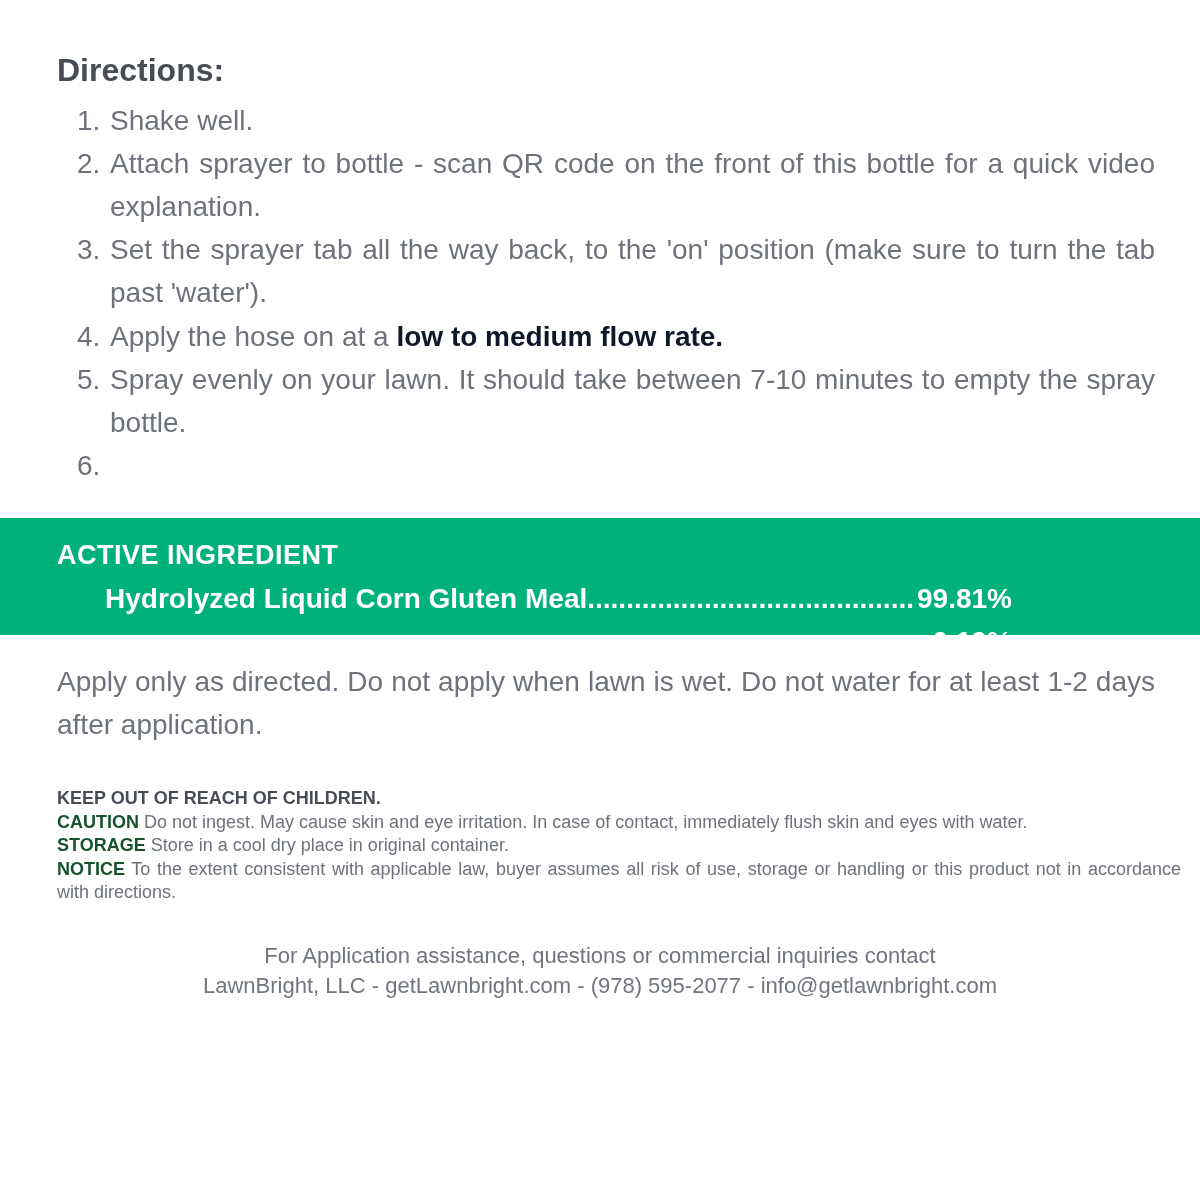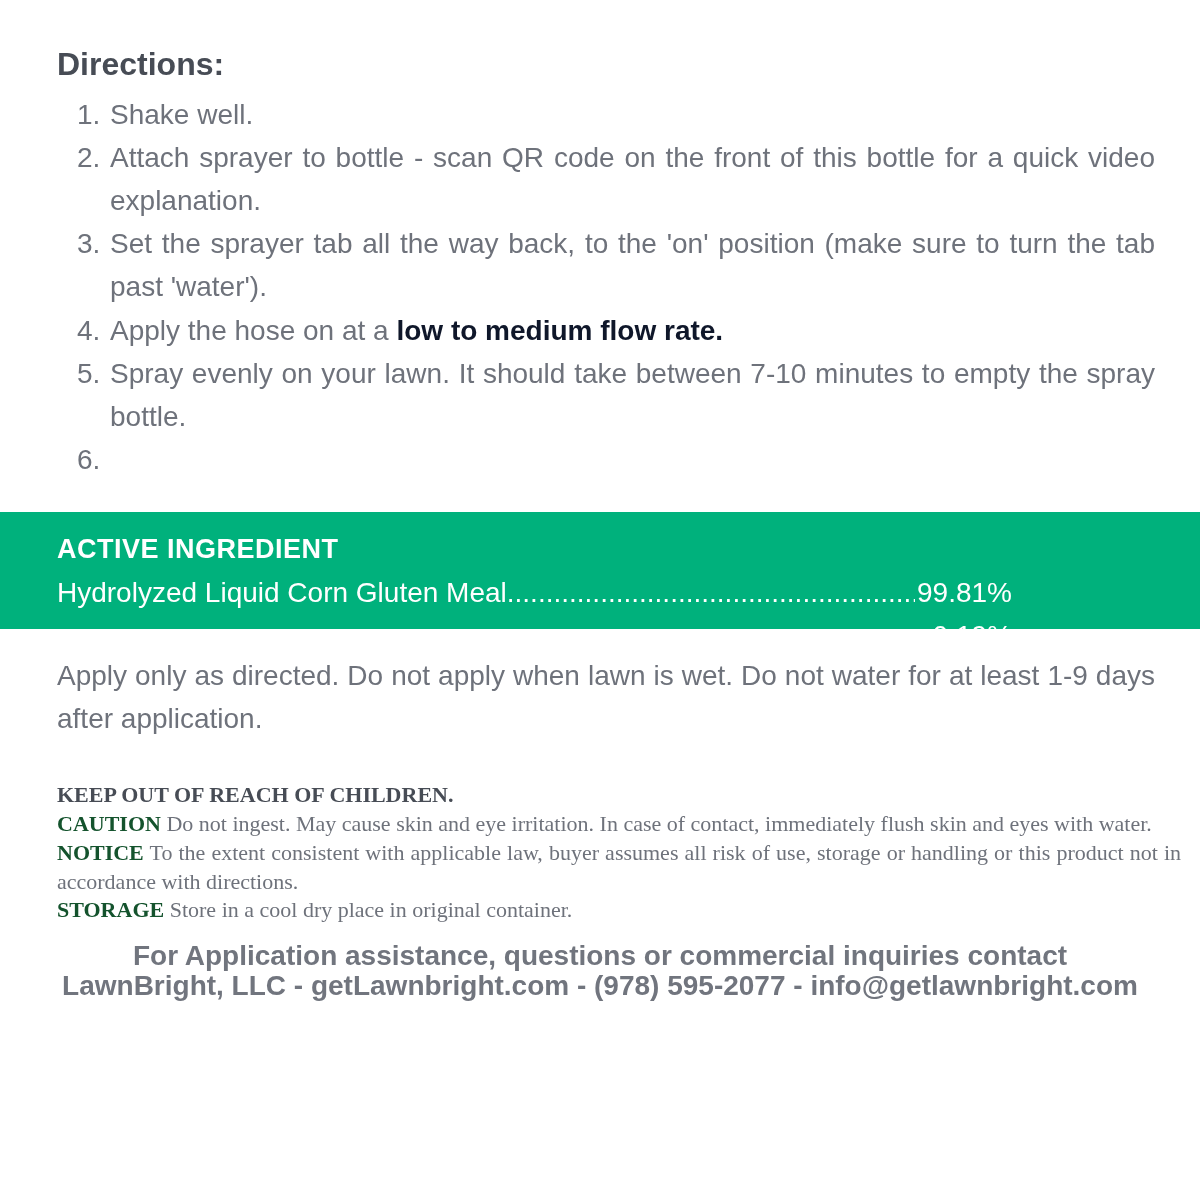--- a/index.html
+++ b/index.html
@@ -7,21 +7,21 @@
     width: 1200px; height: 1200px;
     background: #ffffff;
     font-family: "Liberation Sans", sans-serif;
     overflow: hidden;
   }
   .page { position: relative; width: 1200px; height: 1200px; background: #ffffff; }
 
   
   .directions { padding: 44px 45px 0 57px; }
   .directions h1 {
-    margin: 2px 0 10px 0;
+    margin: 8px 0 10px 0;
     font-size: 32px; font-weight: 700;
     color: #474c55;
   }
   .dir-list {
     list-style: none;
     margin: 0; padding: 0 0 0 53px;
     font-size: 28px; line-height: 1.54;
     color: #6e727b;
     text-align: justify;
   }
@@ -38,48 +38,47 @@
     color: #ffffff;
   }
   .banner h2 {
     margin: 0 0 6px 0;
     font-size: 27px; font-weight: 700;
     letter-spacing: 0.5px;
   }
   .ing-rows { width: 955px; }
   .ing-row {
     display: flex; align-items: flex-end;
-    font-size: 28px; line-height: 43px; font-weight: 400;
+    font-size: 28px; line-height: 43px; font-weight: 700; margin-left: 48px;
   }
   .ing-name { white-space: nowrap; }
   .leader { flex: 1 1 auto; overflow: hidden; white-space: nowrap; }
   .ing-value { white-space: nowrap; padding-left: 2px; }
 
   
   .apply-note {
     margin: 0;
     padding: 25px 45px 0 57px;
     font-size: 28px; line-height: 1.54;
     color: #6e727b;
     text-align: justify;
   }
 
   
-  .precautions { padding: 41px 19px 0 57px; font-size: 22px; line-height: 1.31; color: #6e727b; font-family: Liberation Serif, serif; }
+  .precautions { padding: 41px 19px 0 57px; font-size: 18px; line-height: 1.31; color: #6e727b; }
   .keep-out { margin: 0; font-weight: 700; color: #474c55; }
   .prec { margin: 0; text-align: justify; }
   .prec b { font-weight: 700; color: #14532d; }
 
   
   .contact-footer {
-    margin-top: 16px;
+    margin-top: 36px;
     text-align: center;
-    font-size: 28px; line-height: 30px;
+    font-size: 22px; line-height: 30px;
     color: #71757e;
-    font-weight: bold;
   }
   .contact-footer p { margin: 0; }
 </style>
 </head>
 <body>
 
 <div class="page">
 
   <section class="directions">
     <h1>Directions:</h1>
@@ -101,28 +100,28 @@
           <span class="leader">........................................................................................................................................</span>
           <span class="ing-value">99.81%</span>
         </div>
         <div class="ing-row">
           <span class="leader">........................................................................................................................................</span>
           <span class="ing-value"> 0.19%</span>
         </div>
       </div>
   </section>
 
-  <p class="apply-note">Apply only as directed. Do not apply when lawn is wet. Do not water for at least 1-9 days after application.</p>
+  <p class="apply-note">Apply only as directed. Do not apply when lawn is wet. Do not water for at least 1-2 days after application.</p>
 
   <section class="precautions">
     <p class="keep-out">KEEP OUT OF REACH OF CHILDREN.</p>
     <div>
         <p class="prec"><b>CAUTION</b> Do not ingest. May cause skin and eye irritation. In case of contact, immediately flush skin and eyes with water.</p>
+        <p class="prec"><b>STORAGE</b> Store in a cool dry place in original container.</p>
         <p class="prec"><b>NOTICE</b> To the extent consistent with applicable law, buyer assumes all risk of use, storage or handling or this product not in accordance with directions.</p>
-        <p class="prec"><b>STORAGE</b> Store in a cool dry place in original container.</p>
       </div>
   </section>
 
   <footer class="contact-footer">
       <p>For Application assistance, questions or commercial inquiries contact</p>
       <p>LawnBright, LLC - getLawnbright.com - (978) 595-2077 - info@getlawnbright.com</p>
     </footer>
 
 </div>
 

